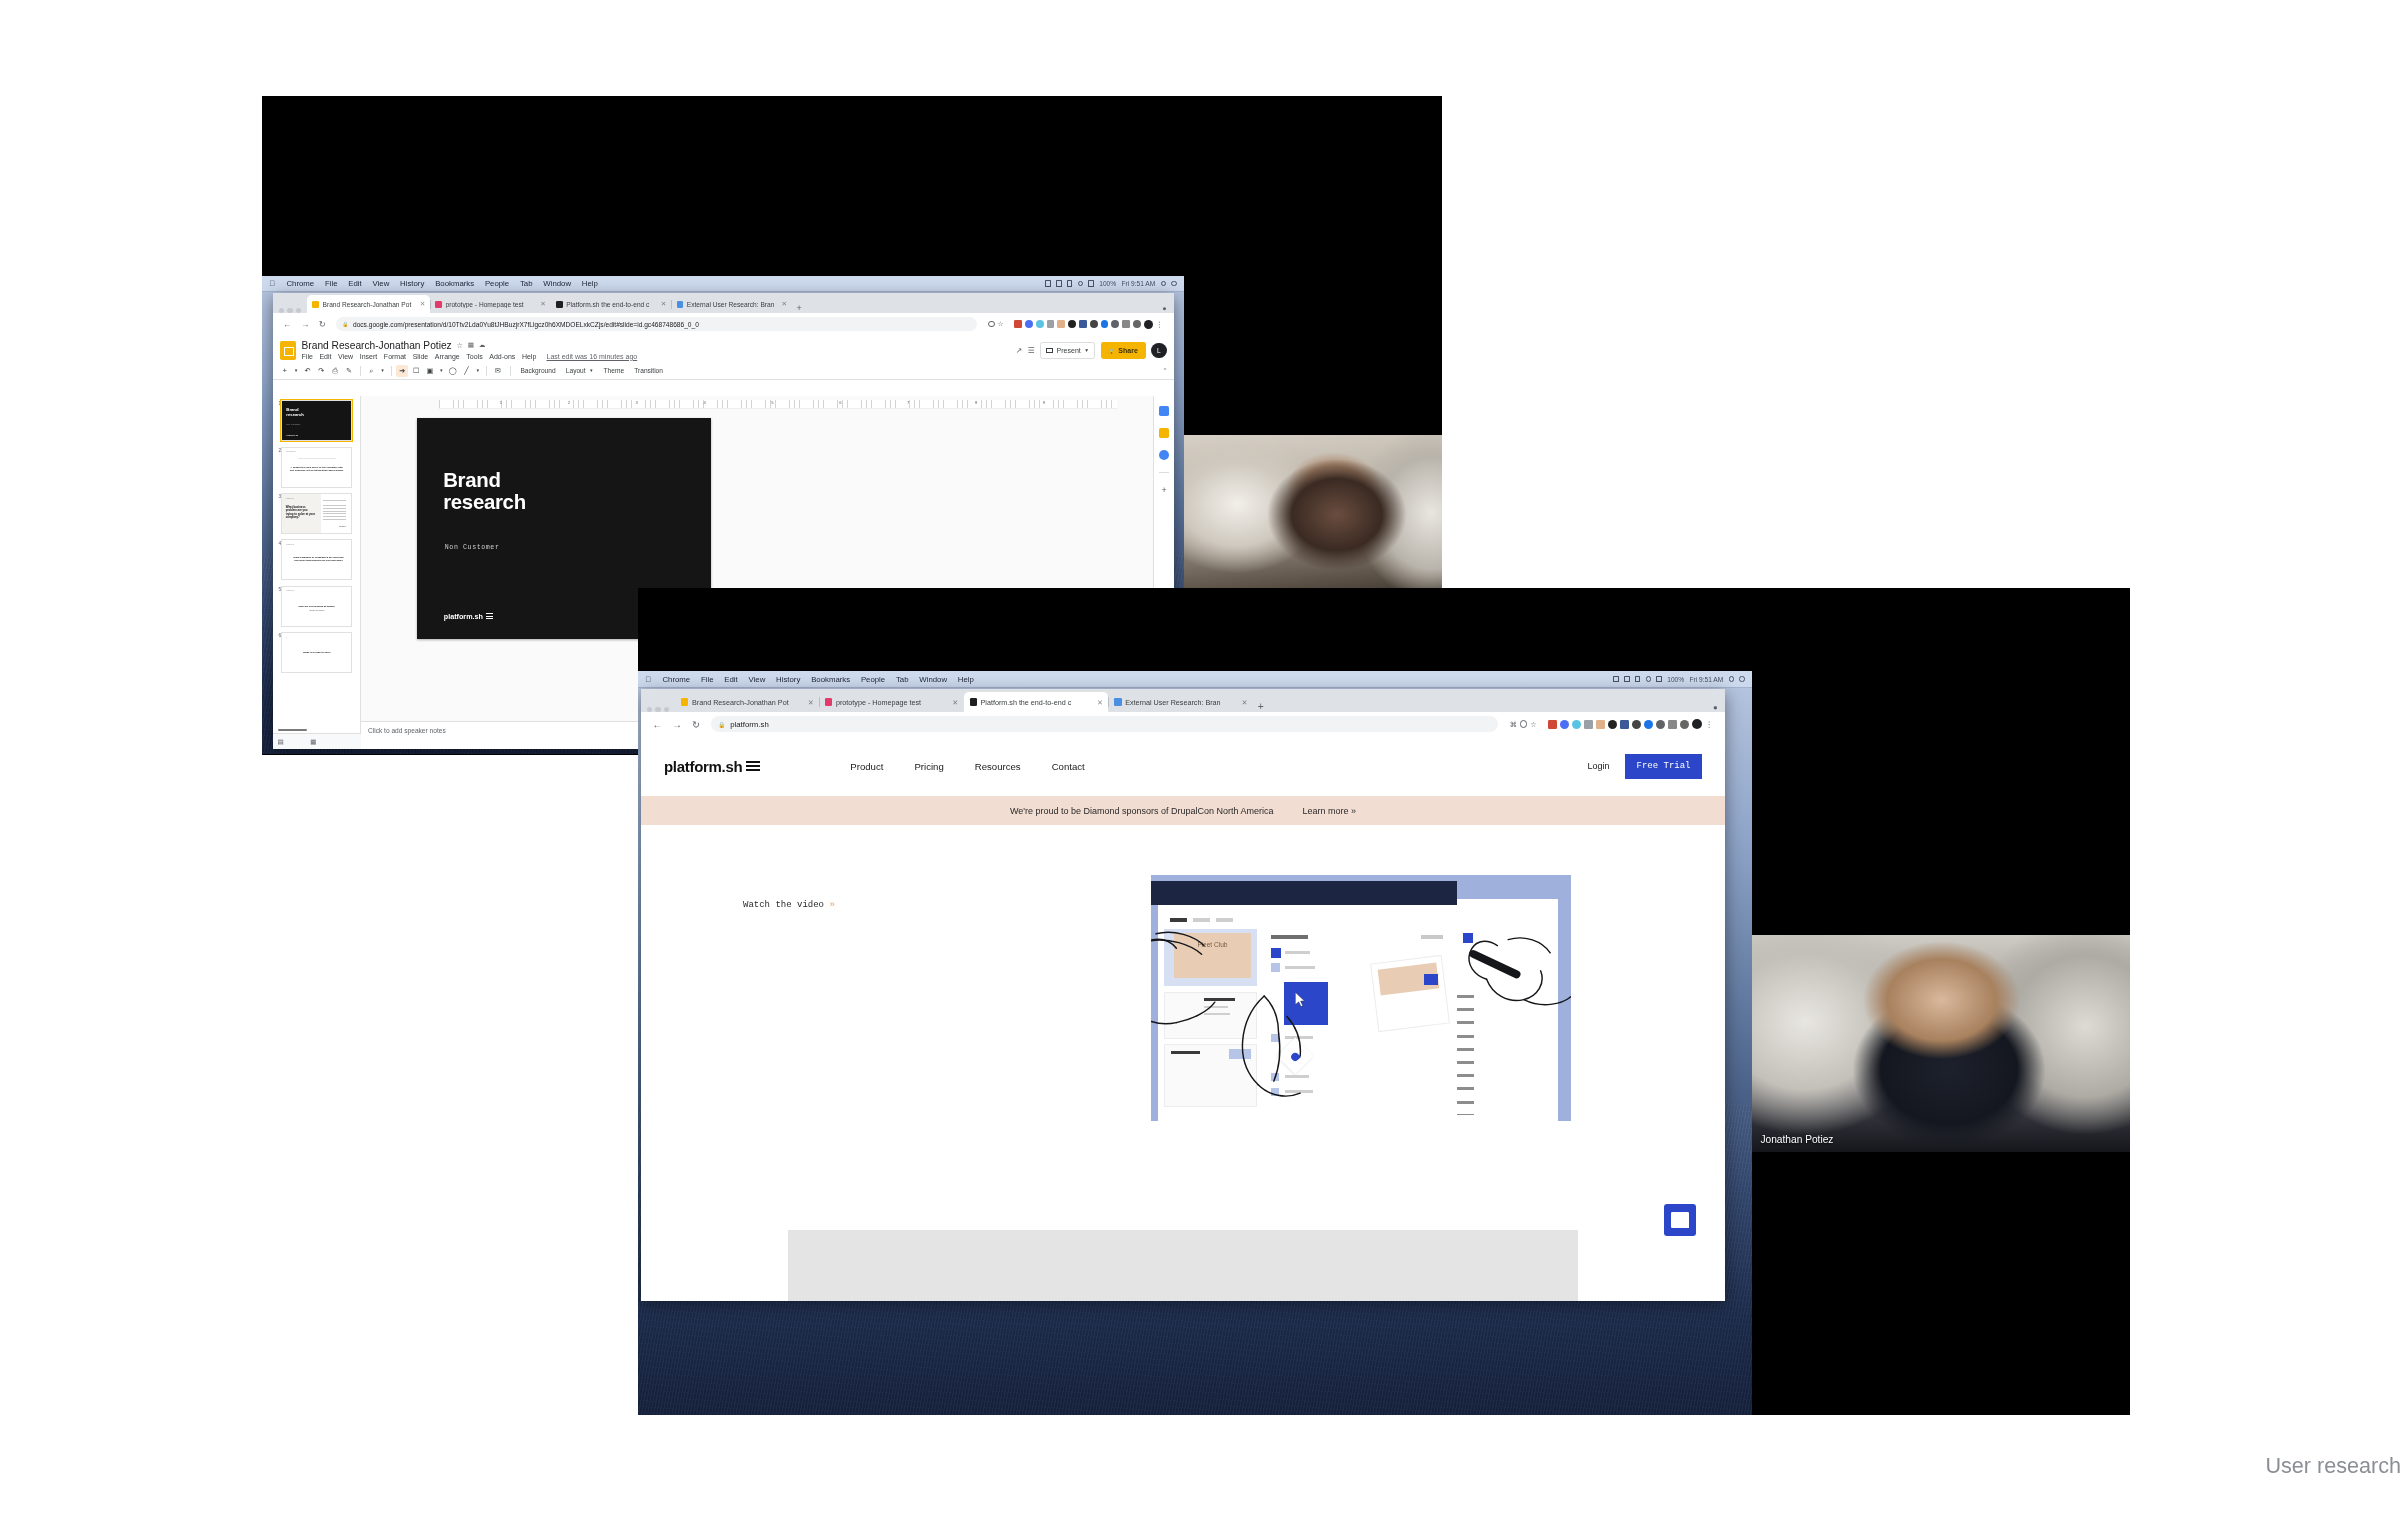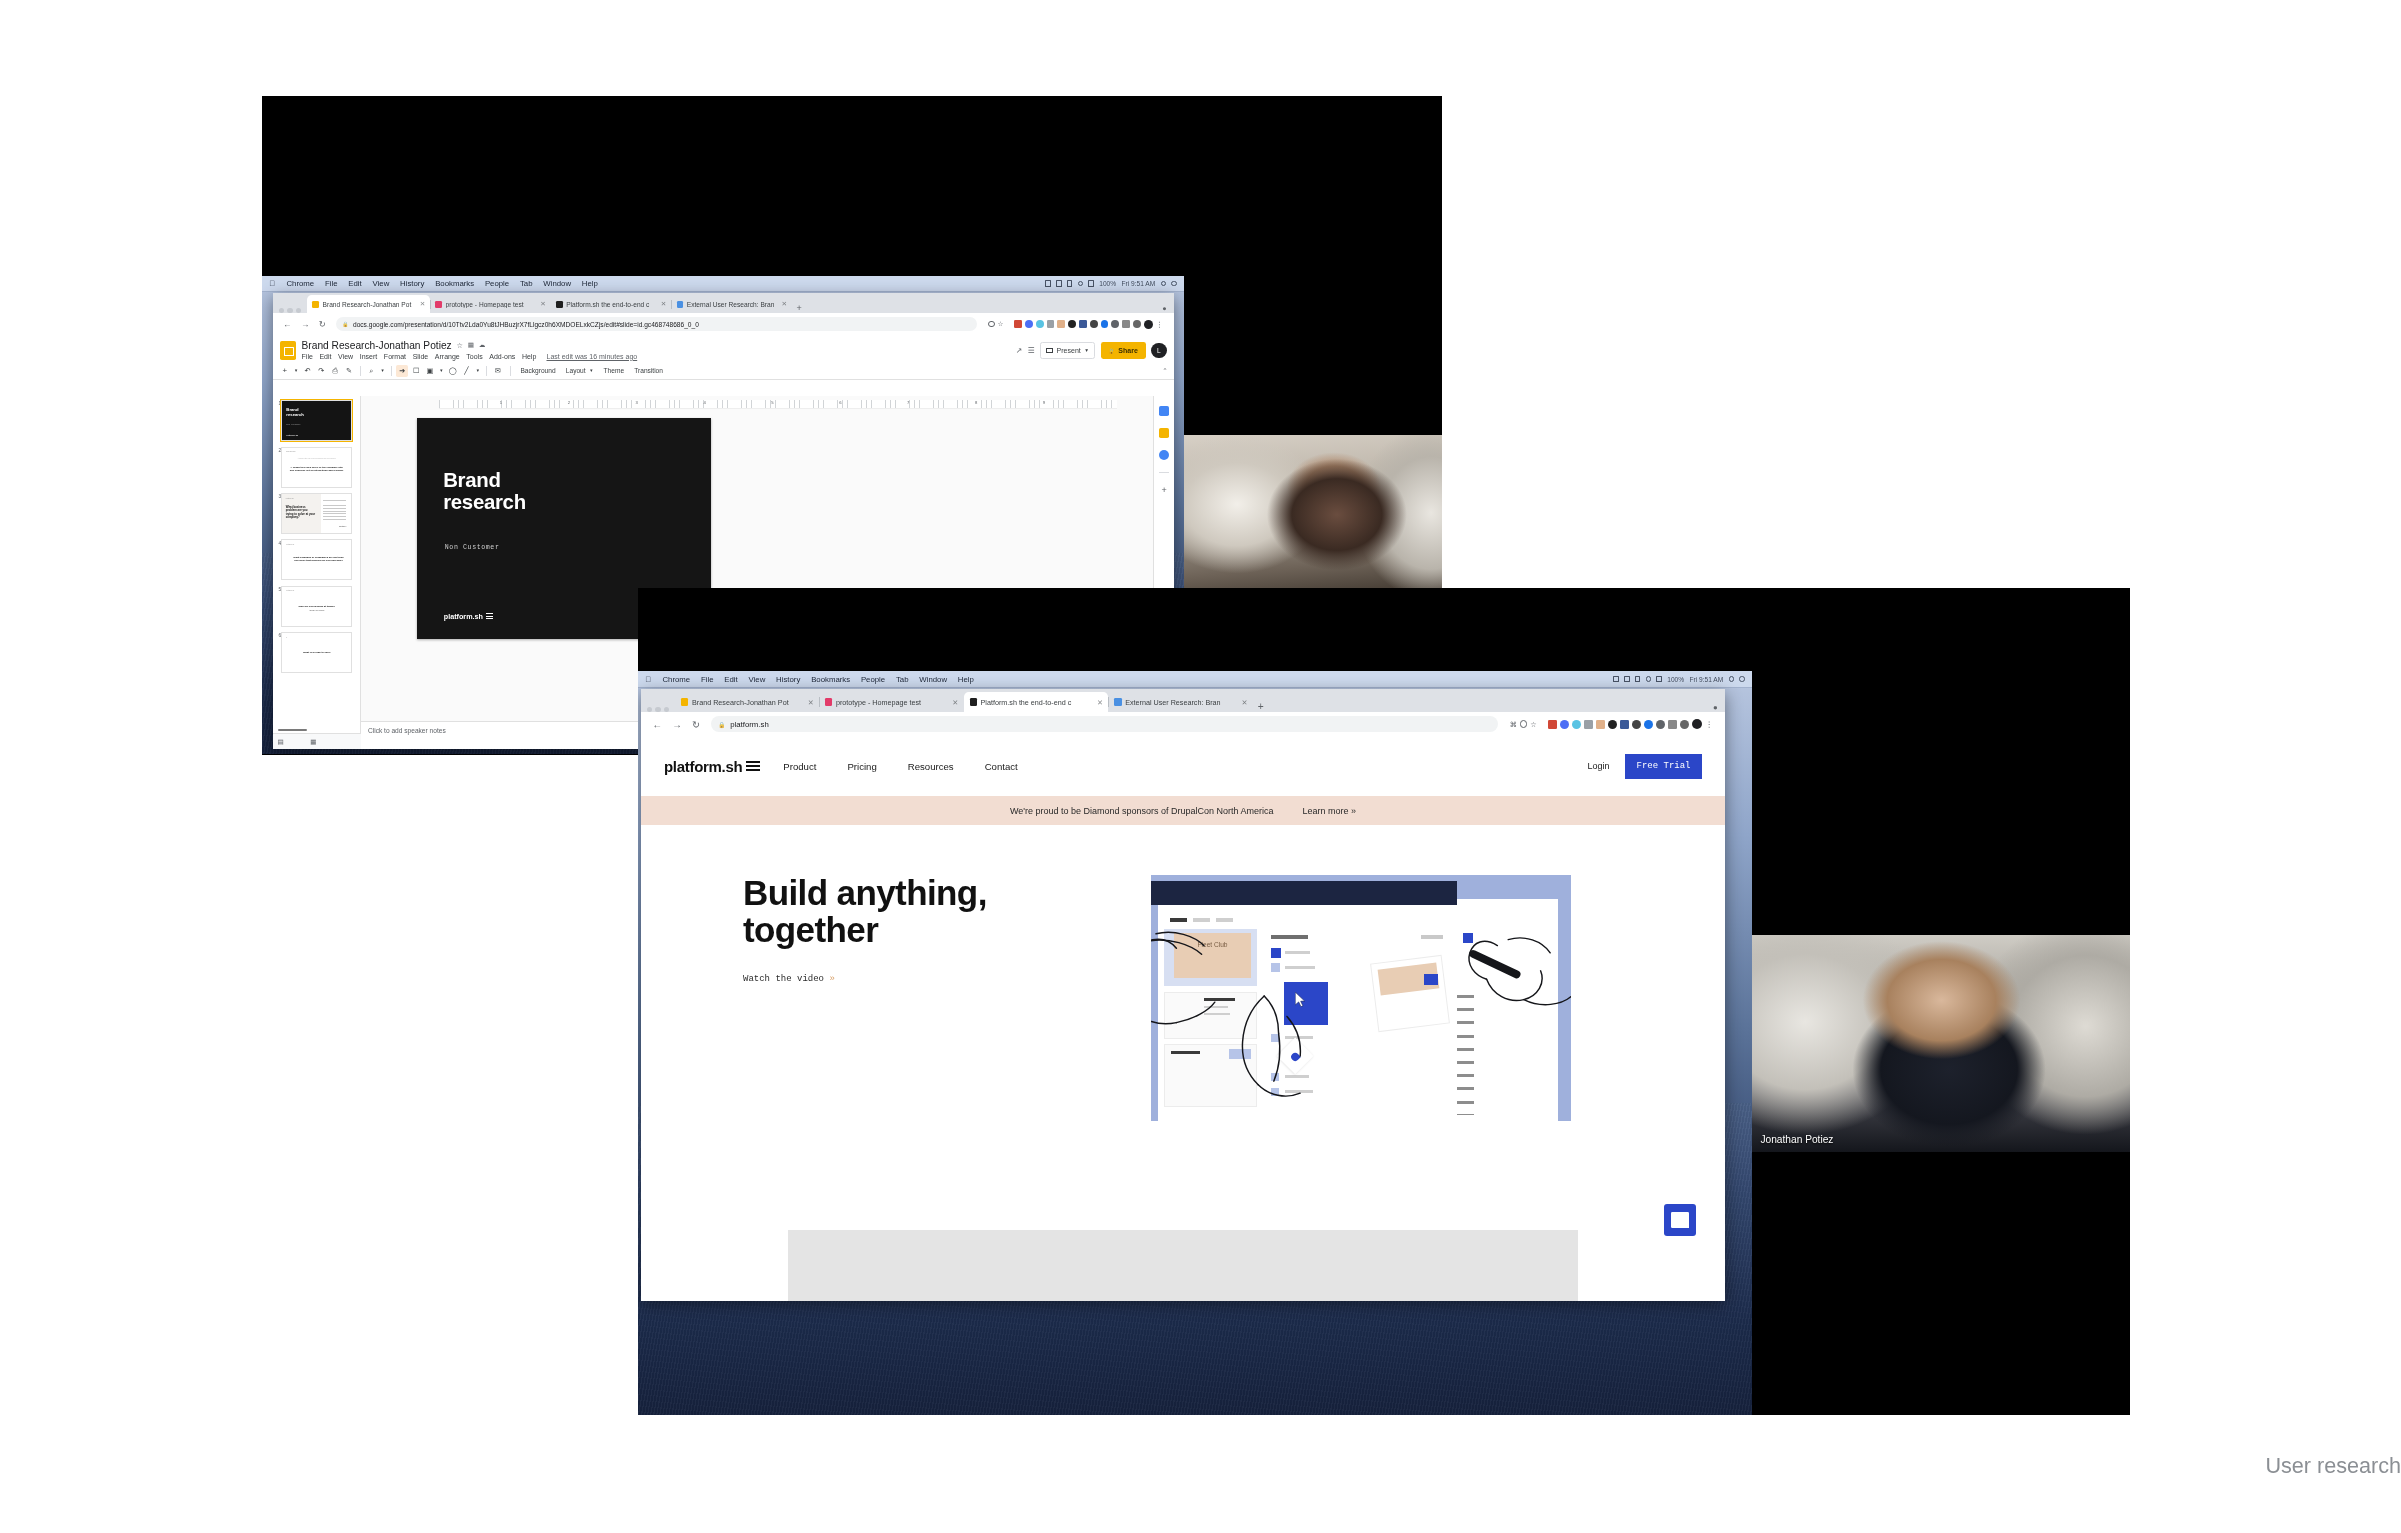--- a/index.html
+++ b/index.html
@@ -570,43 +570,39 @@
 
         <div class="psh-nav" style="height:60px;padding:0 23px;">
           <span class="psh-logo" style="font-size:15px;">
             <span>platform.sh</span>
             <span class="bars">
               <i style="width:14.4px;height:2.4px;"></i>
                 <i style="width:14.4px;height:2.4px;"></i>
                 <i style="width:14.4px;height:2.4px;"></i>
             </span>
           </span>
-          <span class="psh-links" style="margin-left:23px;gap:31px;font-size:9.6px;">
+          <span class="psh-links" style="margin-left:90px;gap:31px;font-size:9.6px;">
             <a href="#">Product</a>
             <a href="#">Pricing</a>
             <a href="#">Resources</a>
             <a href="#">Contact</a>
           </span>
           <span class="psh-right" style="gap:15.6px;">
             <a href="#" style="text-decoration:none;color:#1a1a1a;font-size:9px;">Login</a>
             <span class="psh-trial" style="width:77px;height:25px;font-size:9px;">Free Trial</span>
           </span>
         </div>
 
         <div class="psh-banner" style="height:29px;gap:29px;font-size:9px;">
           <span>We're proud to be Diamond sponsors of DrupalCon North America</span>
           <span>Learn more »</span>
         </div>
 
         <div class="psh-hero" style="padding:50px 0 0 102px;">
           <div style="width:360px;">
-            <div class="psh-h1" style="font-size:35px;">
-              <span>Build anything,</span><br>
-              <span>together</span>
-            </div>
             <div class="psh-watch" style="margin-top:25px;font-size:9px;">
               <span>Watch the video</span>
               <span class="chev">»</span>
             </div>
           </div>
 
           <div class="psh-figure" style="margin-left:48px;width:420px;height:246px;">
             <span class="mk" style="left:7.2px;top:24px;right:13.2px;bottom:0;"></span>
             <span class="mk-bar" style="left:0px;top:6px;width:306px;height:24px;"></span>
             <span class="mk-line" style="left:19px;top:43px;width:17px;height:3.6px;background:#3a3a3a;"></span>

